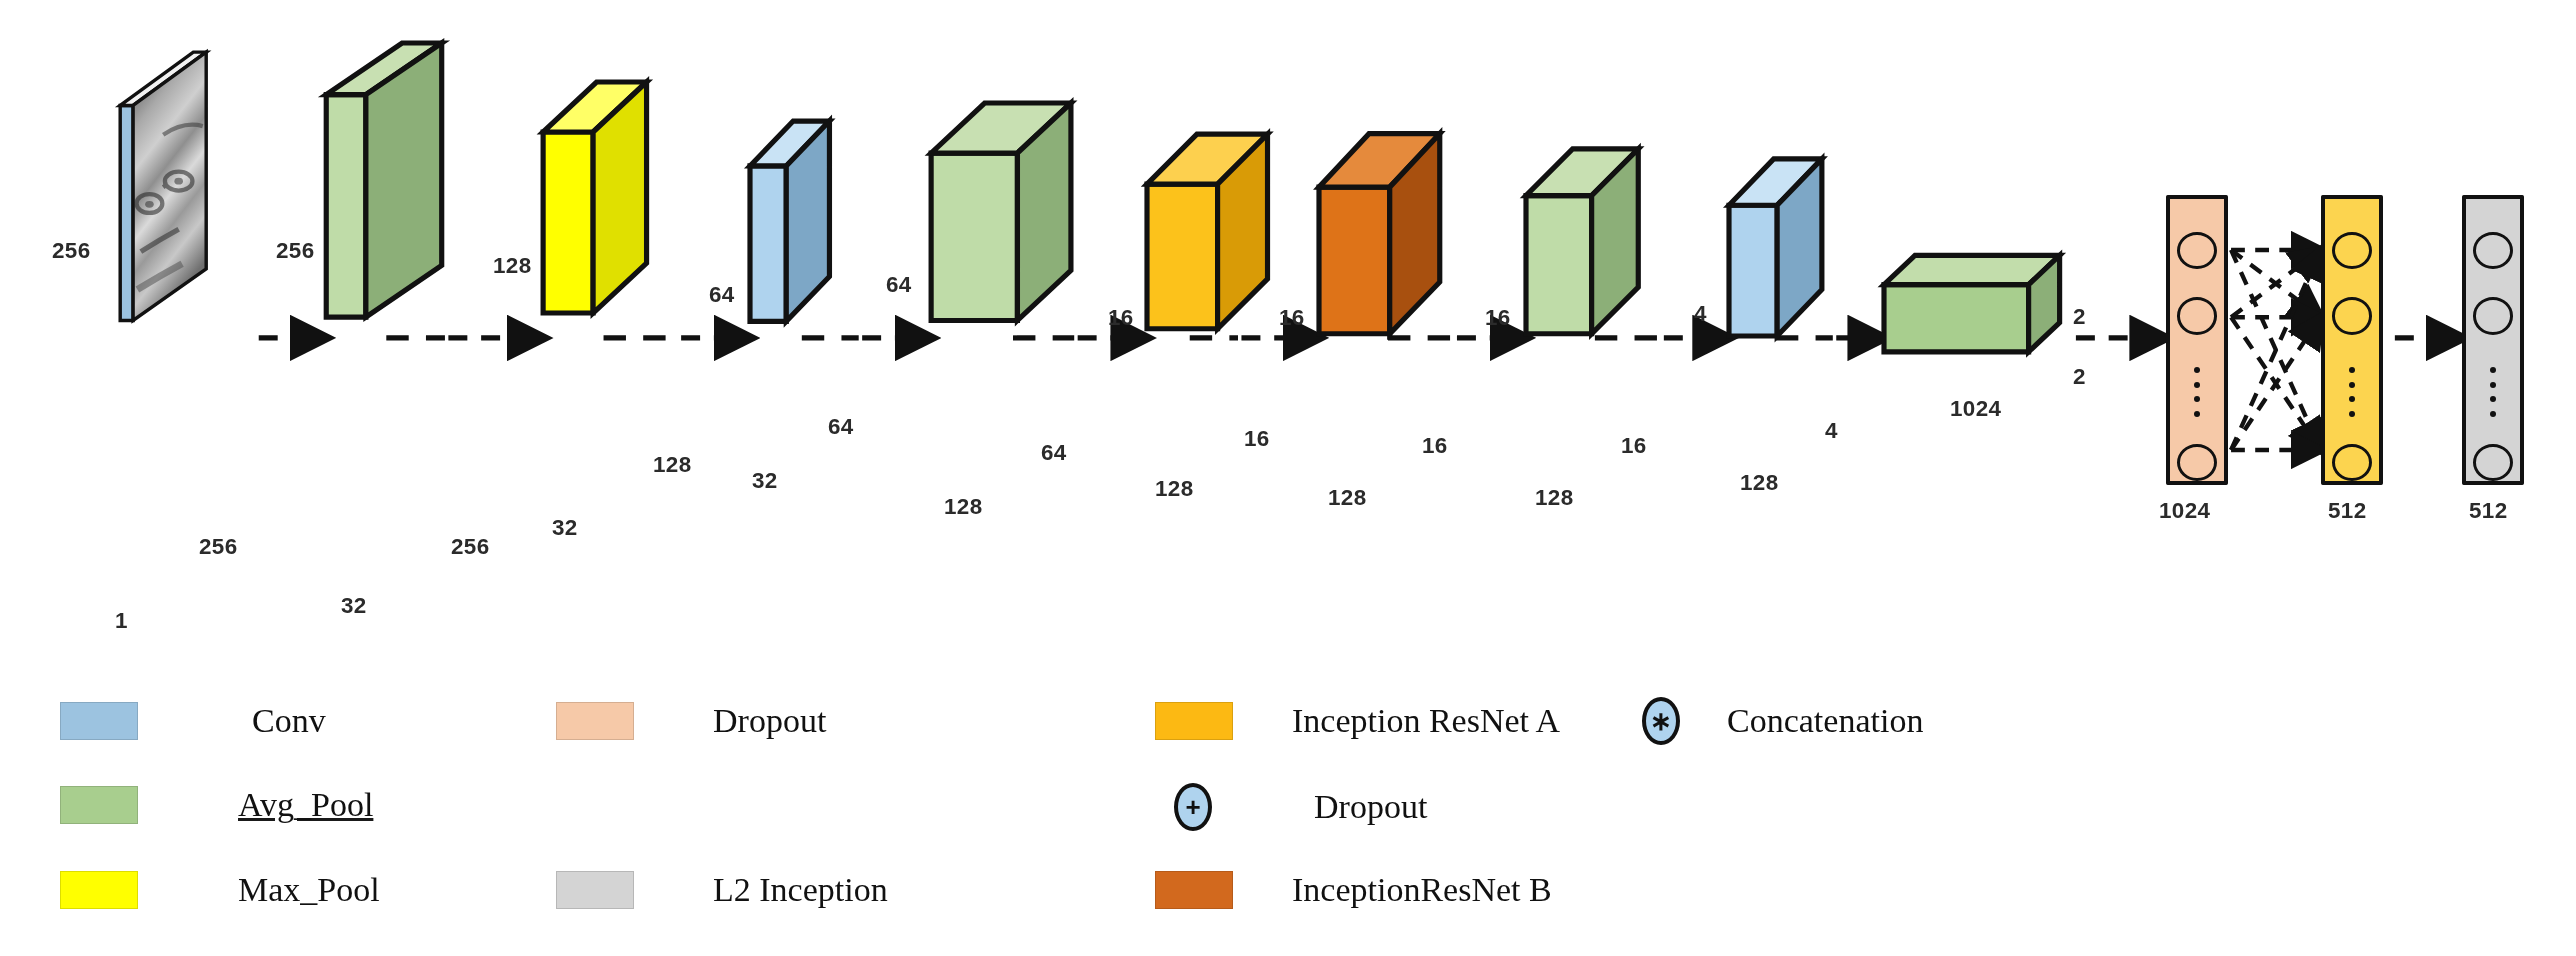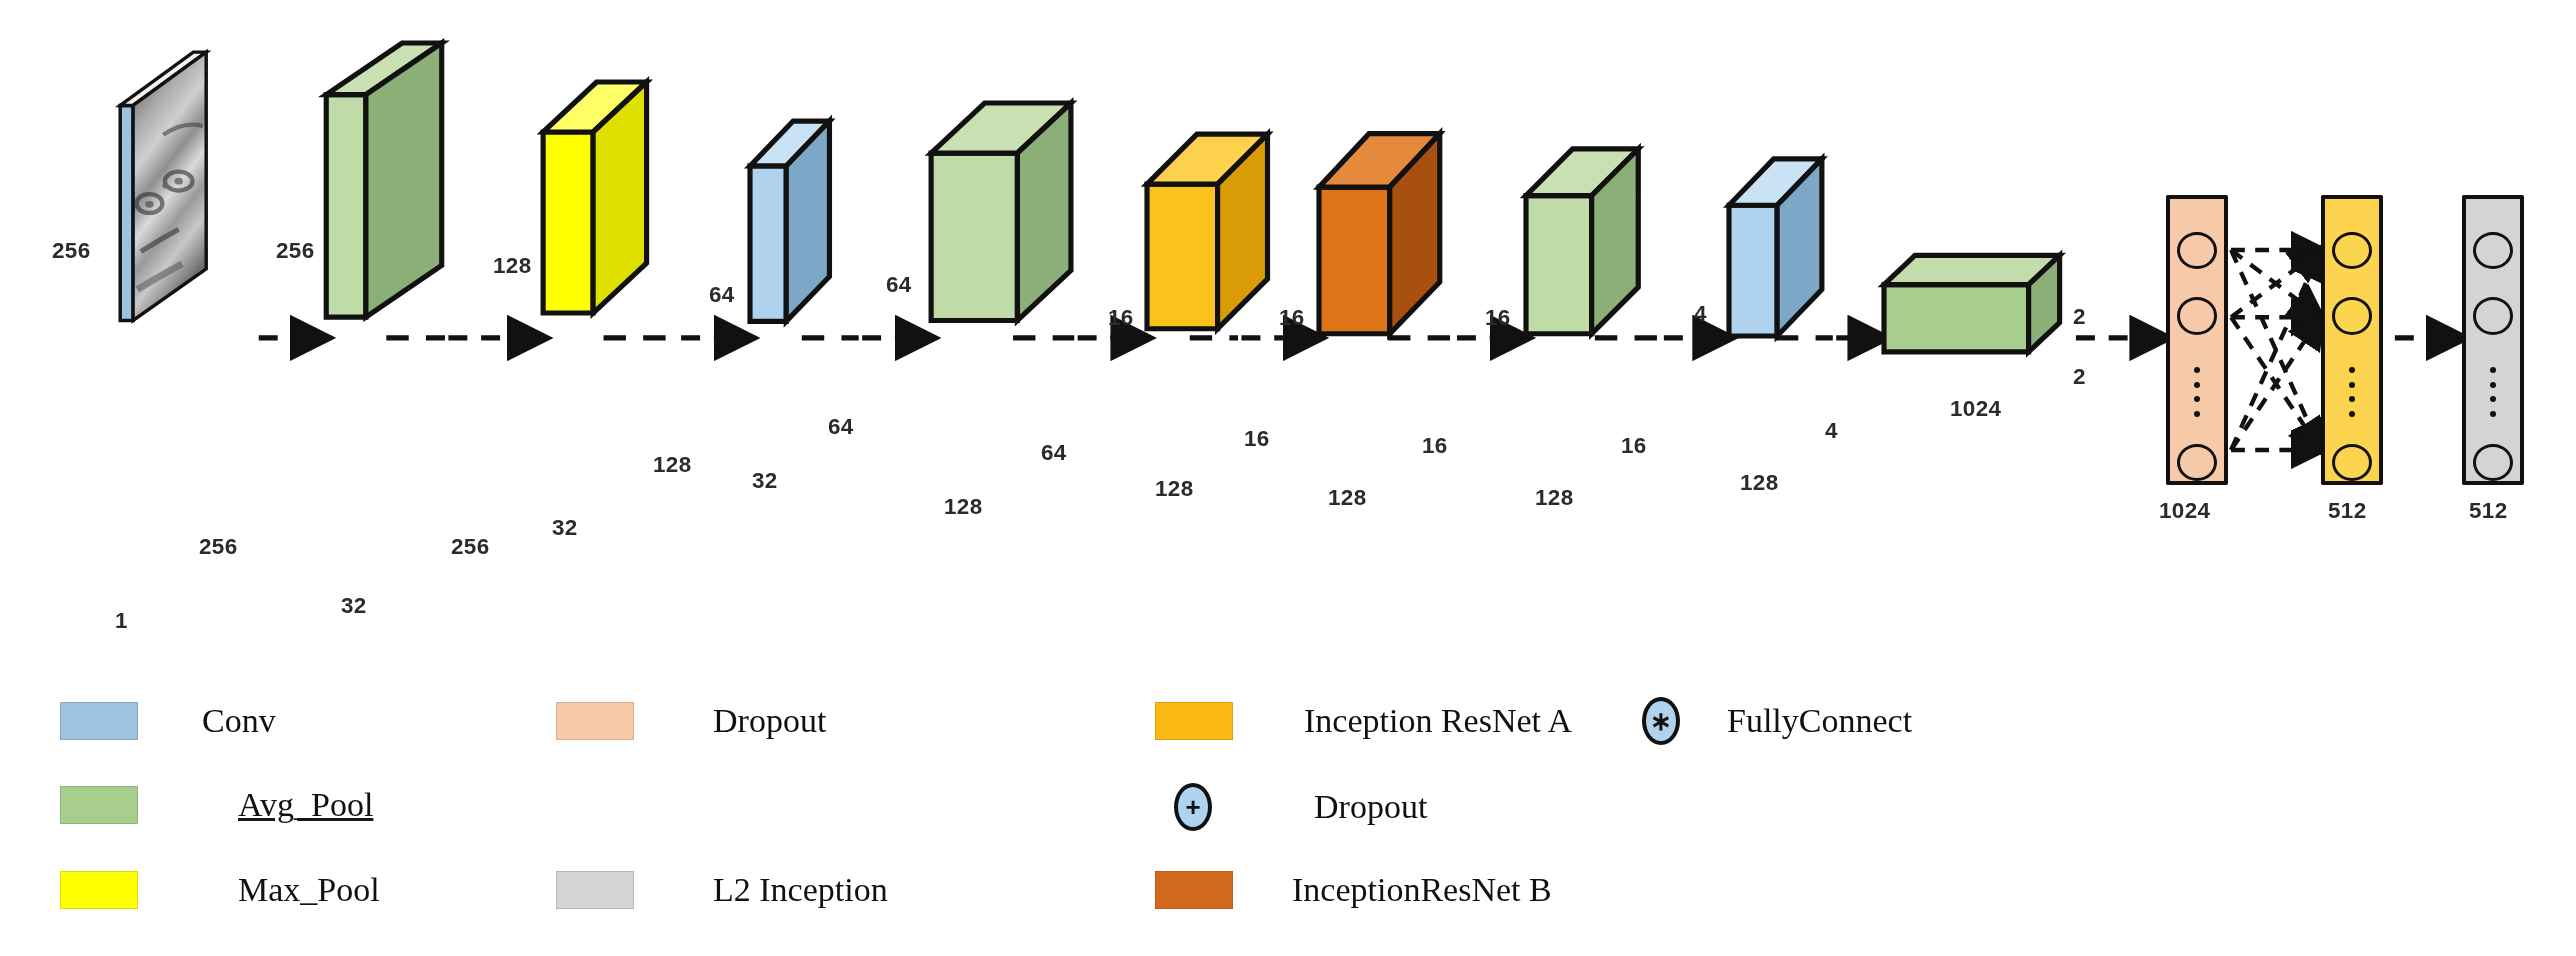--- a/index.html
+++ b/index.html
@@ -262,57 +262,57 @@
         <i></i>
     </div>
     <div class="node" style="width:40px;height:40px;background:#D4D4D4;margin-top:22.4px;"></div>
   </div>
   <div class="lbl" style="left:2469px;top:500px;">512</div>
 
   <div id="legend">
 
     <div class="lgitem" style="left:60px;top:21px;">
       <div class="lgswatch" style="background:#9CC3E0;"></div>
-      <div class="lgtext" style="margin-left:64px;">Conv</div>
+      <div class="lgtext" style="margin-left:114px;">Conv</div>
     </div>
     <div class="lgitem" style="left:60px;top:105px;text-decoration:underline;">
       <div class="lgswatch" style="background:#A8CE8E;"></div>
       <div class="lgtext" style="margin-left:100px;">Avg_Pool</div>
     </div>
     <div class="lgitem" style="left:60px;top:190px;">
       <div class="lgswatch" style="background:#FFFF00;"></div>
       <div class="lgtext" style="margin-left:100px;">Max_Pool</div>
     </div>
 
     <div class="lgitem" style="left:556px;top:21px;">
       <div class="lgswatch" style="background:#F6C9A8;"></div>
       <div class="lgtext" style="margin-left:79px;">Dropout</div>
     </div>
     <div class="lgitem" style="left:556px;top:190px;">
       <div class="lgswatch" style="background:#D4D4D4;"></div>
       <div class="lgtext" style="margin-left:79px;">L2 Inception</div>
     </div>
 
-    <div class="lgitem" style="left:1155px;top:21px;gap:12px;">
+    <div class="lgitem" style="left:1155px;top:21px;">
       <div class="lgswatch" style="background:#FCB913;"></div>
       <div class="lgtext" style="margin-left:59px;">Inception ResNet A</div>
     </div>
     <div class="lgitem" style="left:1174px;top:102px;">
       <div class="lgellipse" style="background:#AFD3EE;">
           <span>+</span>
         </div>
       <div class="lgtext" style="margin-left:102px;">Dropout</div>
     </div>
     <div class="lgitem" style="left:1155px;top:190px;">
       <div class="lgswatch" style="background:#D2691E;"></div>
       <div class="lgtext" style="margin-left:59px;">InceptionResNet B</div>
     </div>
 
     <div class="lgitem" style="left:1642px;top:15.5px;">
       <div class="lgellipse" style="background:#AFD3EE;">
           <span>∗</span>
         </div>
-      <div class="lgtext" style="margin-left:47px;">FullyConnect</div>
+      <div class="lgtext" style="margin-left:47px;">Concatenation</div>
     </div>
 
   </div>
 </div>
 
 
 </body></html>

